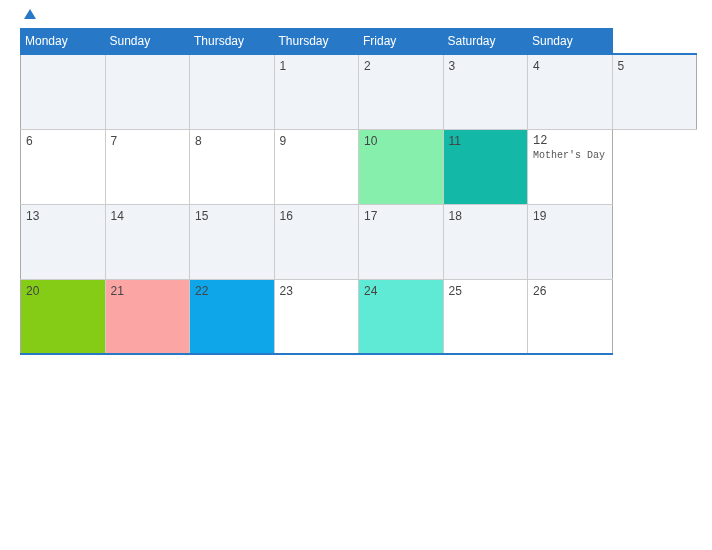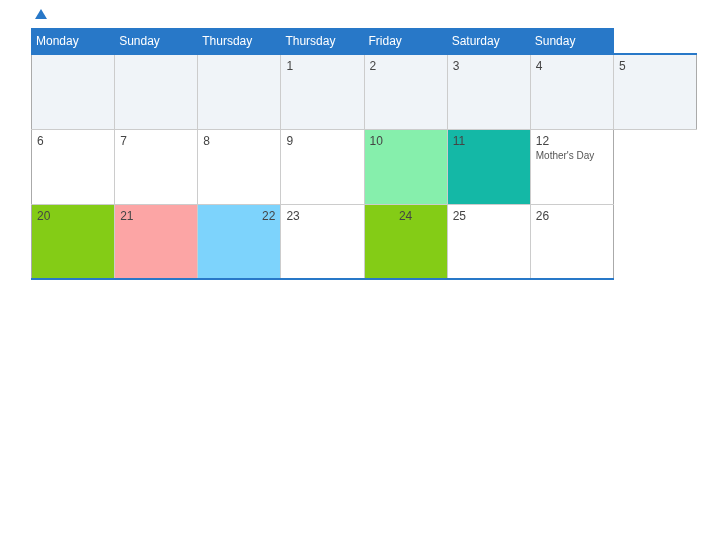--- a/index.html
+++ b/index.html
@@ -6,21 +6,21 @@
     body {
       font-family: Arial, sans-serif;
       background: #fff;
       width: 712px;
       height: 550px;
       overflow: hidden;
     }
     .calendar-wrapper {
       width: 712px;
       height: 550px;
-      padding: 10px 15px 10px 31px;
+      padding: 10px 15px 10px 20px;
       background: #fff;
     }
     .header {
       display: flex;
       align-items: center;
       justify-content: space-between;
       margin-bottom: 8px;
       padding: 0 2px;
     }
     .logo {
@@ -187,39 +187,62 @@
           </td>
           <td style="background: rgb(255, 255, 255);">
             <span class="day-number">9</span>
           </td>
           <td style="background: #86efac;">
             <span class="day-number">10</span>
           </td>
           <td style="background: #14b8a6;">
             <span class="day-number">11</span>
           </td>
-          <td style="background: rgb(255, 255, 255);">
+          <td style="background: rgb(255, 255, 255); font-family: Liberation Mono, monospace;">
             <span class="day-number">12</span>
             <span class="event-label">Mother's Day</span>
+          </td>
+        </tr>
+        <tr>
+          <td style="background: rgb(240, 244, 248);">
+            <span class="day-number">13</span>
+          </td>
+          <td style="background: rgb(240, 244, 248);">
+            <span class="day-number">14</span>
+          </td>
+          <td style="background: rgb(240, 244, 248);">
+            <span class="day-number">15</span>
+          </td>
+          <td style="background: rgb(240, 244, 248);">
+            <span class="day-number">16</span>
+          </td>
+          <td style="background: rgb(240, 244, 248);">
+            <span class="day-number">17</span>
+          </td>
+          <td style="background: rgb(240, 244, 248);">
+            <span class="day-number">18</span>
+          </td>
+          <td style="background: rgb(240, 244, 248);">
+            <span class="day-number">19</span>
           </td>
         </tr>
         <tr>
           <td style="background: #84cc16;">
             <span class="day-number">20</span>
           </td>
           <td style="background: #fca5a5;">
             <span class="day-number">21</span>
           </td>
-          <td style="background: #7dd3fc; text-align: right;">
+          <td style="background: #0ea5e9;">
             <span class="day-number">22</span>
           </td>
           <td style="background: rgb(255, 255, 255);">
             <span class="day-number">23</span>
           </td>
-          <td style="background: #84cc16; text-align: center;">
+          <td style="background: #5eead4;">
             <span class="day-number">24</span>
           </td>
           <td style="background: rgb(255, 255, 255); margin-left: 36px;">
             <span class="day-number">25</span>
           </td>
           <td style="background: rgb(255, 255, 255);">
             <span class="day-number">26</span>
           </td>
         </tr>
       </tbody>

